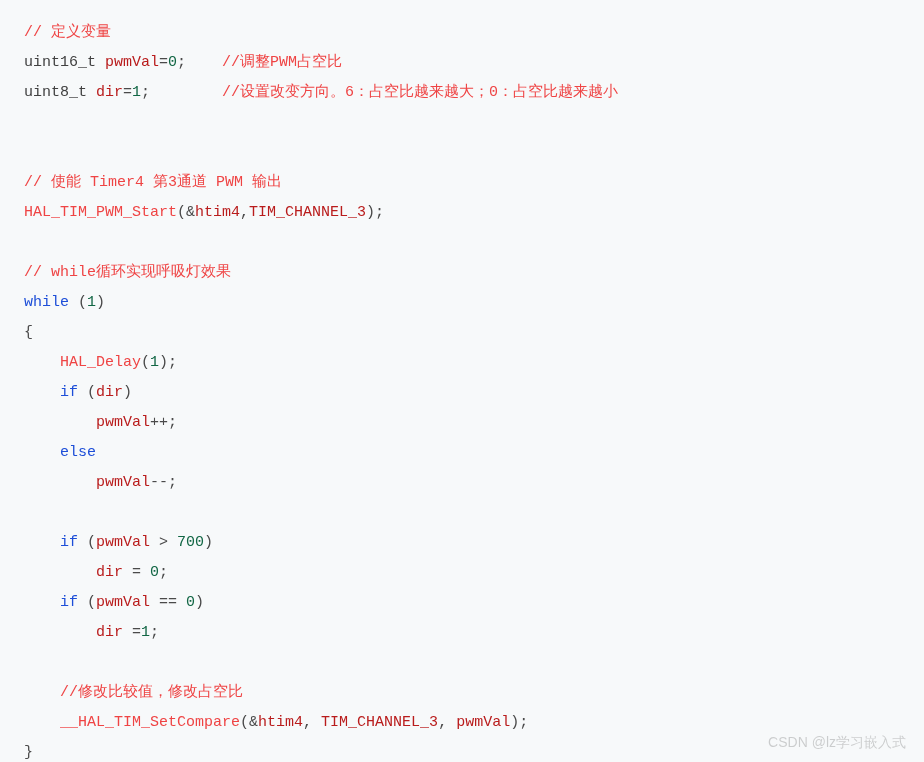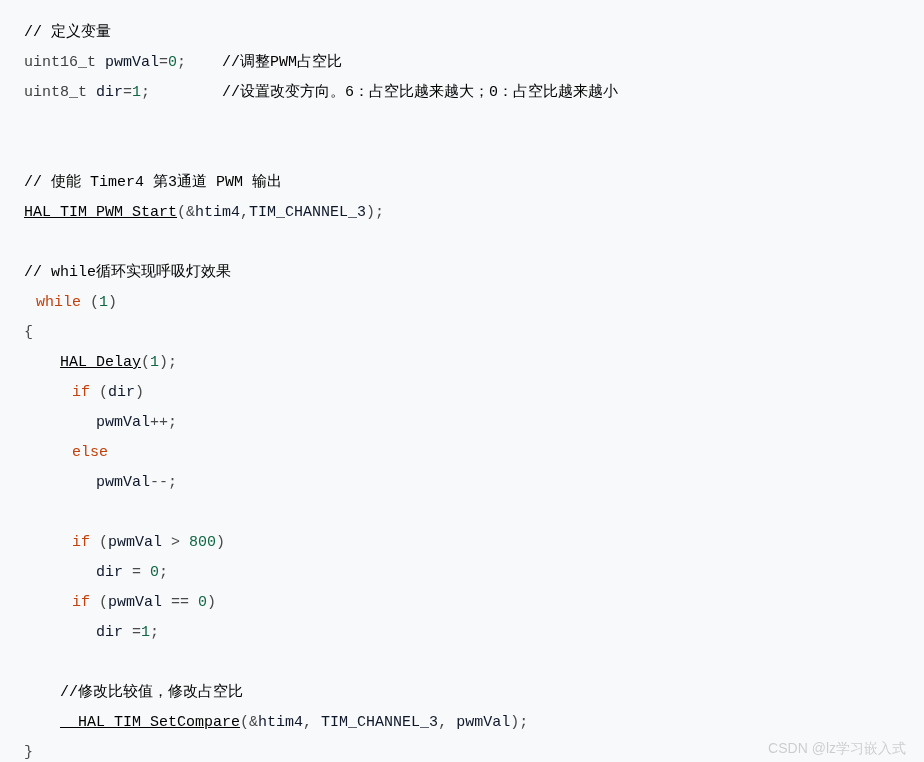--- a/index.html
+++ b/index.html
@@ -12,32 +12,32 @@
     height: 762px;
     position: relative;
     box-sizing: border-box;
   }
   .code-container {
     padding: 18px 24px;
     line-height: 2;
     white-space: pre;
     color: #333;
   }
-  .comment { color: #000000; text-align: right; }
+  .comment { color: #ef4444; text-align: right; }
   .type { color: #404040; }
-  .ident { color: #0f172a; font-family: Liberation Mono, monospace; }
+  .ident { color: #b91c1c; font-family: Liberation Mono, monospace; }
   .op { color: #4a4a4a; }
   .num { color: #164; }
-  .func { color: #000000; text-decoration: underline; }
-  .keyword { color: #c2410c; margin-left: 12px; }
+  .func { color: #ef4444; }
+  .keyword { color: #1d4ed8; }
   .paren { color: #4a4a4a; }
   .watermark {
     position: absolute;
     right: 18px;
-    bottom: 4px;
+    bottom: 10px;
     color: rgba(0,0,0,0.18);
     font-family: Arial, sans-serif;
     font-size: 14px;
     pointer-events: none;
   }
 </style>
 </head>
 <body>
 
 <div class="code-container"><span class="comment">// 定义变量</span>
@@ -50,21 +50,21 @@
 
 <span class="comment">// while循环实现呼吸灯效果</span>
 <span class="keyword">while</span><span class="paren"> (</span><span class="num">1</span><span class="paren">)</span>
 <span class="paren">{</span>
     <span class="func">HAL_Delay</span><span class="paren">(</span><span class="num">1</span><span class="paren">);</span>
     <span class="keyword">if</span><span class="paren"> (</span><span class="ident">dir</span><span class="paren">)</span>
         <span class="ident">pwmVal</span><span class="op">++;</span>
     <span class="keyword">else</span>
         <span class="ident">pwmVal</span><span class="op">--;</span>
 
-    <span class="keyword">if</span><span class="paren"> (</span><span class="ident">pwmVal</span><span class="op"> &gt; </span><span class="num">800</span><span class="paren">)</span>
+    <span class="keyword">if</span><span class="paren"> (</span><span class="ident">pwmVal</span><span class="op"> &gt; </span><span class="num">700</span><span class="paren">)</span>
         <span class="ident">dir</span><span class="op"> = </span><span class="num">0</span><span class="op">;</span>
     <span class="keyword">if</span><span class="paren"> (</span><span class="ident">pwmVal</span><span class="op"> == </span><span class="num">0</span><span class="paren">)</span>
         <span class="ident">dir</span><span class="op"> =</span><span class="num">1</span><span class="op">;</span>
 
     <span class="comment">//修改比较值，修改占空比</span>
     <span class="func">__HAL_TIM_SetCompare</span><span class="paren">(&amp;</span><span class="ident">htim4</span><span class="op">, </span><span class="ident">TIM_CHANNEL_3</span><span class="op">, </span><span class="ident">pwmVal</span><span class="paren">);</span>
 <span class="paren">}</span></div>
 
 <div class="watermark">CSDN @lz学习嵌入式</div>
 

